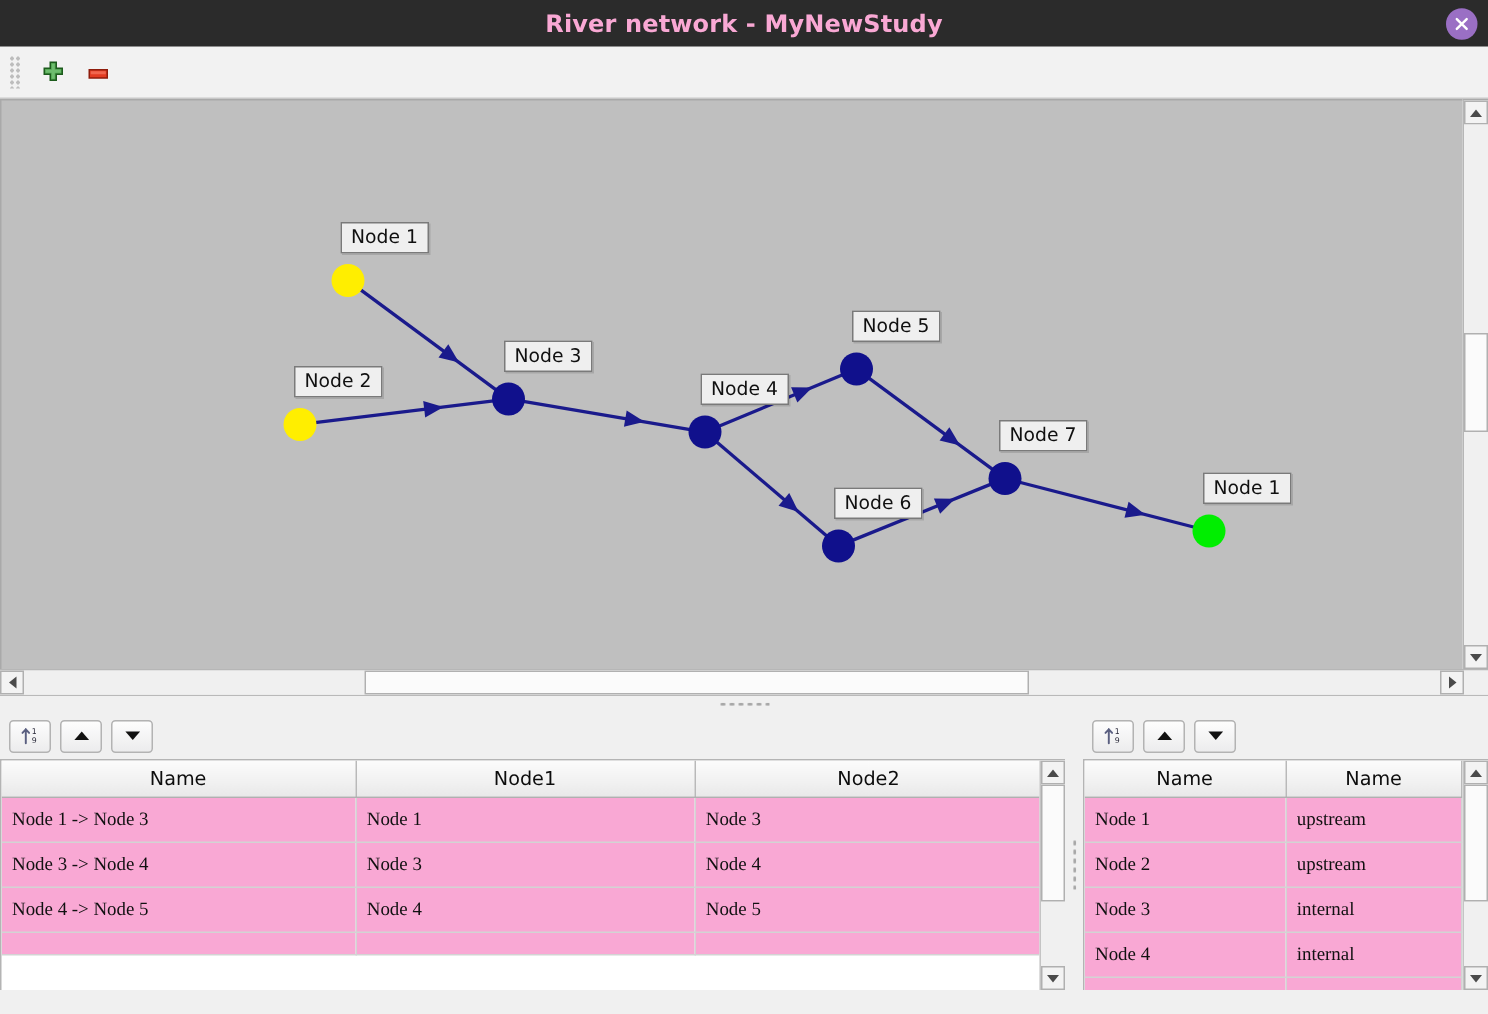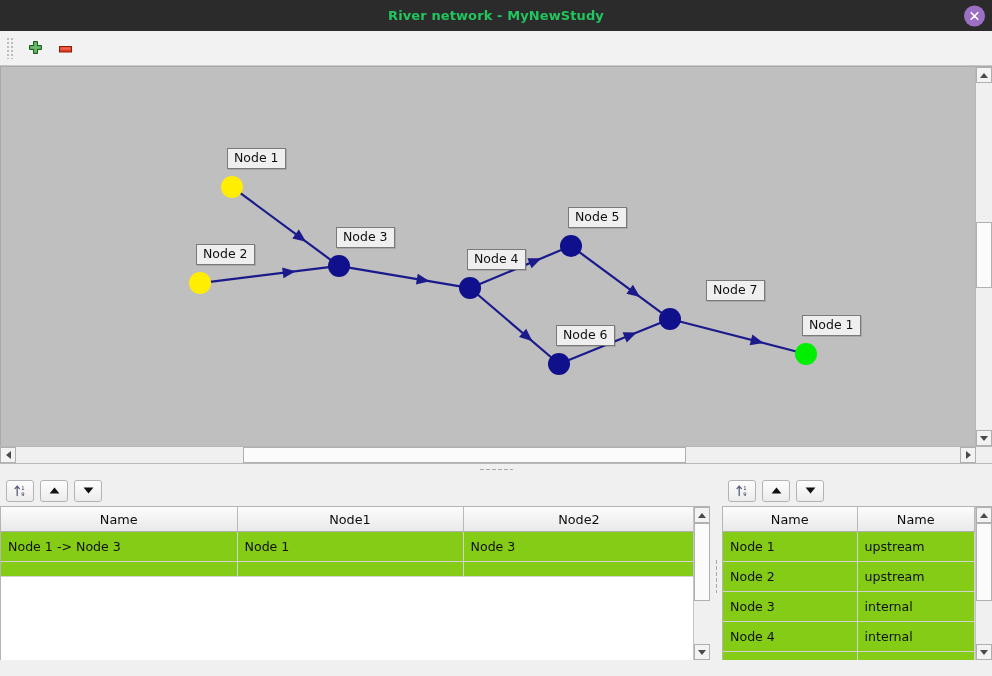--- a/index.html
+++ b/index.html
@@ -23,23 +23,23 @@
     position: relative;
     height: 31px;
     background: #2b2b2b;
     color: #e8e8e8;
     display: flex;
     align-items: center;
     justify-content: center;
     flex: 0 0 31px;
   }
   .titlebar-text {
-    font-size: 13px;
+    font-size: 16px;
     font-weight: bold;
-    color: #22c55e;
+    color: #f9a8d4;
     letter-spacing: .1px;
   }
   .close-btn {
     position: absolute;
     right: 7px; top: 50%;
     transform: translateY(-50%);
     width: 21px; height: 21px;
     border-radius: 50%;
     background: #9a6fc4;
     display: flex; align-items: center; justify-content: center;
@@ -232,28 +232,29 @@
     border-right: 1px solid #b9b9b9;
     border-bottom: 1px solid #b0b0b0;
     font-weight: normal;
     font-size: 12.8px;
     height: 22px;
     color: #0d0d0d;
     text-align: center;
     user-select: none;
   }
   table.grid td {
-    background: #84cc16;
+    background: #f9a8d4;
     border-right: 1px solid #d3d3d3;
     border-bottom: 1px solid #d3d3d3;
     height: 29px;
     padding: 0 7px;
     white-space: nowrap;
     overflow: hidden;
     text-overflow: ellipsis;
+    font-family: Liberation Serif, serif;
   }
   table.grid tr.empty td { height: 14px; }
   .pane-footer {
     flex: 0 0 16px;
     background: #f0f0f0;
   }
 </style>
 </head>
 <body>
 
@@ -313,21 +314,21 @@
             <circle cx="669" cy="252" r="11" fill="#10108c"></circle>
             <circle cx="805" cy="287" r="11" fill="#00ee00"></circle>
           </svg>
         <div id="graph-labels">
             <div class="node-label" style="left: 226px; top: 81px;">Node 1</div>
             <div class="node-label" style="left: 195px; top: 177px;">Node 2</div>
             <div class="node-label" style="left: 335px; top: 160px;">Node 3</div>
             <div class="node-label" style="left: 466px; top: 182px;">Node 4</div>
             <div class="node-label" style="left: 567px; top: 140px;">Node 5</div>
             <div class="node-label" style="left: 555px; top: 258px;">Node 6</div>
-            <div class="node-label" style="left: 665px; top: 213px; margin-left: 40px;">Node 7</div>
+            <div class="node-label" style="left: 665px; top: 213px;">Node 7</div>
             <div class="node-label" style="left: 801px; top: 248px;">Node 1</div>
           </div>
       </div>
 
       <div class="vscroll">
         <div class="sb-arrow">
           <span class="tri tri-up"></span>
         </div>
         <div class="sb-track">
           <div class="sb-thumb vthumb" id="vthumb" style="top: 40%; height: 19%;"></div>
@@ -393,20 +394,30 @@
                   <th>Node1</th>
                   <th>Node2</th>
                 </tr>
               </thead>
             <tbody id="branch-body">
                 <tr>
                   <td>Node 1 -&gt; Node 3</td>
                   <td>Node 1</td>
                   <td>Node 3</td>
                 </tr>
+                <tr>
+                  <td>Node 3 -&gt; Node 4</td>
+                  <td>Node 3</td>
+                  <td>Node 4</td>
+                </tr>
+                <tr>
+                  <td>Node 4 -&gt; Node 5</td>
+                  <td>Node 4</td>
+                  <td>Node 5</td>
+                </tr>
                 <tr class="empty">
                   <td></td>
                   <td></td>
                   <td></td>
                 </tr>
               </tbody>
           </table>
         </div>
         <div class="vscroll" style="border-top:none;border-left:1px solid #c4c4c4;">
           <div class="sb-arrow">

